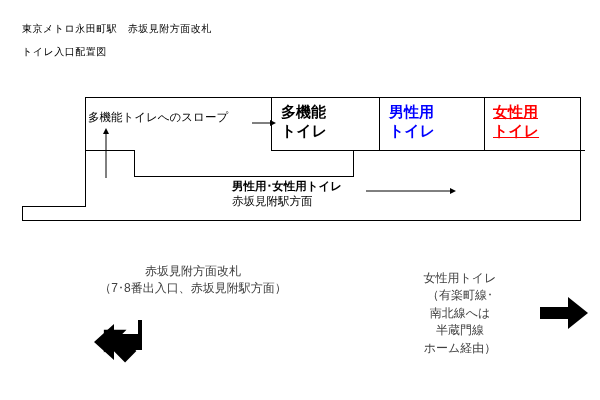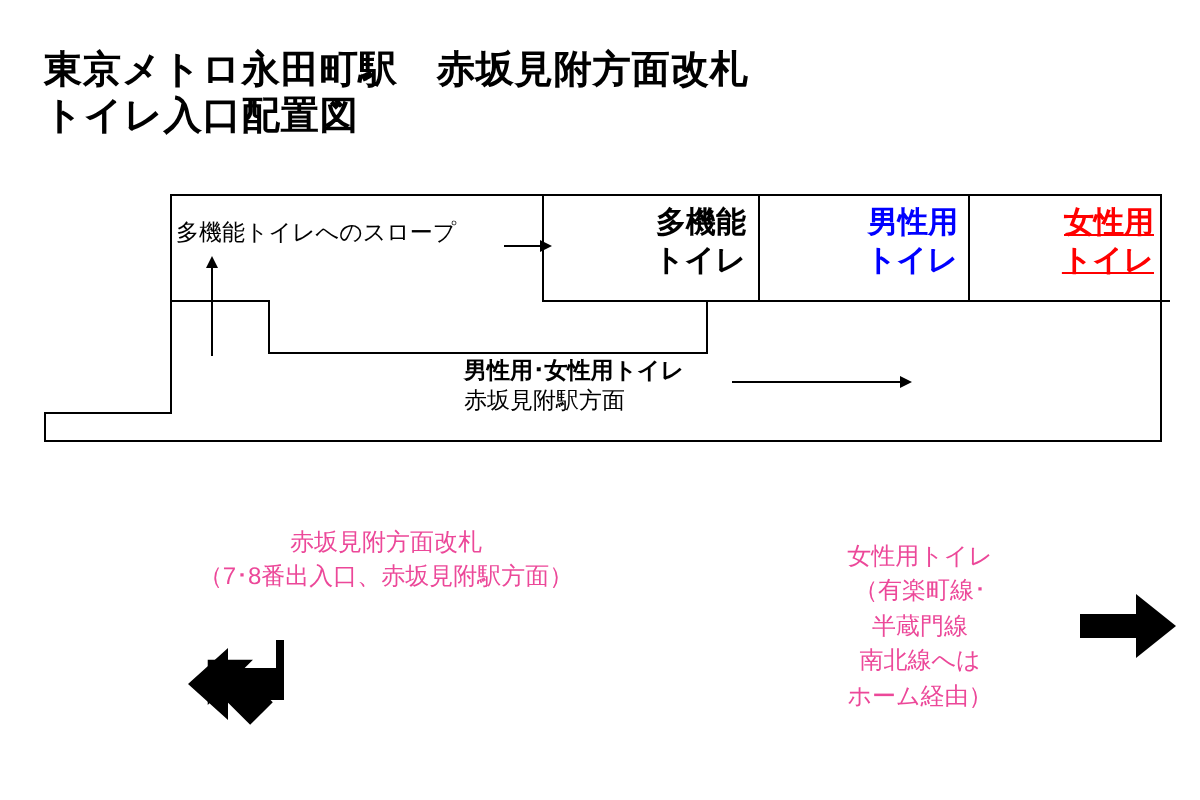--- a/index.html
+++ b/index.html
@@ -16,60 +16,60 @@
   }
   #stage {
     position: relative;
     width: 600px;
     height: 400px;
   }
   .abs { position: absolute; }
 
   
   .title {
-    font-size: 19px;
-    font-weight: bold;
+    font-size: 10px;
+    font-weight: normal;
     letter-spacing: 0.5px;
     white-space: nowrap;
     line-height: 1.45;
   }
 
   
   .line {
     background: #000000;
   }
   .hline { height: 1px; }
   .vline { width: 1px; }
 
   
   .room-label {
     font-size: 15px;
     font-weight: bold;
     line-height: 1.25;
-    text-align: right;
+    text-align: left;
     white-space: nowrap;
   }
   .room-label.black { color: #000000; }
   .room-label.blue  { color: #0000ff; }
   .room-label.red   { color: #ff0000; }
 
   
   .annot {
     font-size: 11.5px;
     line-height: 1.35;
     white-space: nowrap;
     color: #000000;
   }
 
   
   .caption {
     font-size: 12px;
     line-height: 1.45;
     white-space: nowrap;
-    color: #ec4899;
+    color: #404040;
   }
   .caption.center { text-align: center; }
 
   
   .arrow-svg { display: block; overflow: visible; }
 </style>
 </head>
 <body>
 
 <div id="stage">
@@ -152,22 +152,22 @@
   </svg>
   <svg class="abs arrow-svg" style="left:92px; top:322px;" width="52" height="44" viewBox="0 0 52 44">
     <g transform="rotate(-135 26 22)">
       <polygon points="8,14 30,14 30,6 46,22 30,38 30,30 8,30" fill="#000000"></polygon>
     </g>
   </svg>
 
   <div class="abs caption center" style="left:396px; top:270px; width:128px;">
     <div>女性用トイレ</div>
     <div>（有楽町線･</div>
+    <div>南北線へは</div>
     <div>半蔵門線</div>
-    <div>南北線へは</div>
     <div>ホーム経由）</div>
   </div>
 
   <svg class="abs arrow-svg" style="left:540px; top:295px;" width="48" height="36" viewBox="0 0 48 36">
     <polygon points="0,12 28,12 28,2 48,18 28,34 28,24 0,24" fill="#000000"></polygon>
   </svg>
 
 </div>
 
 </body></html>

